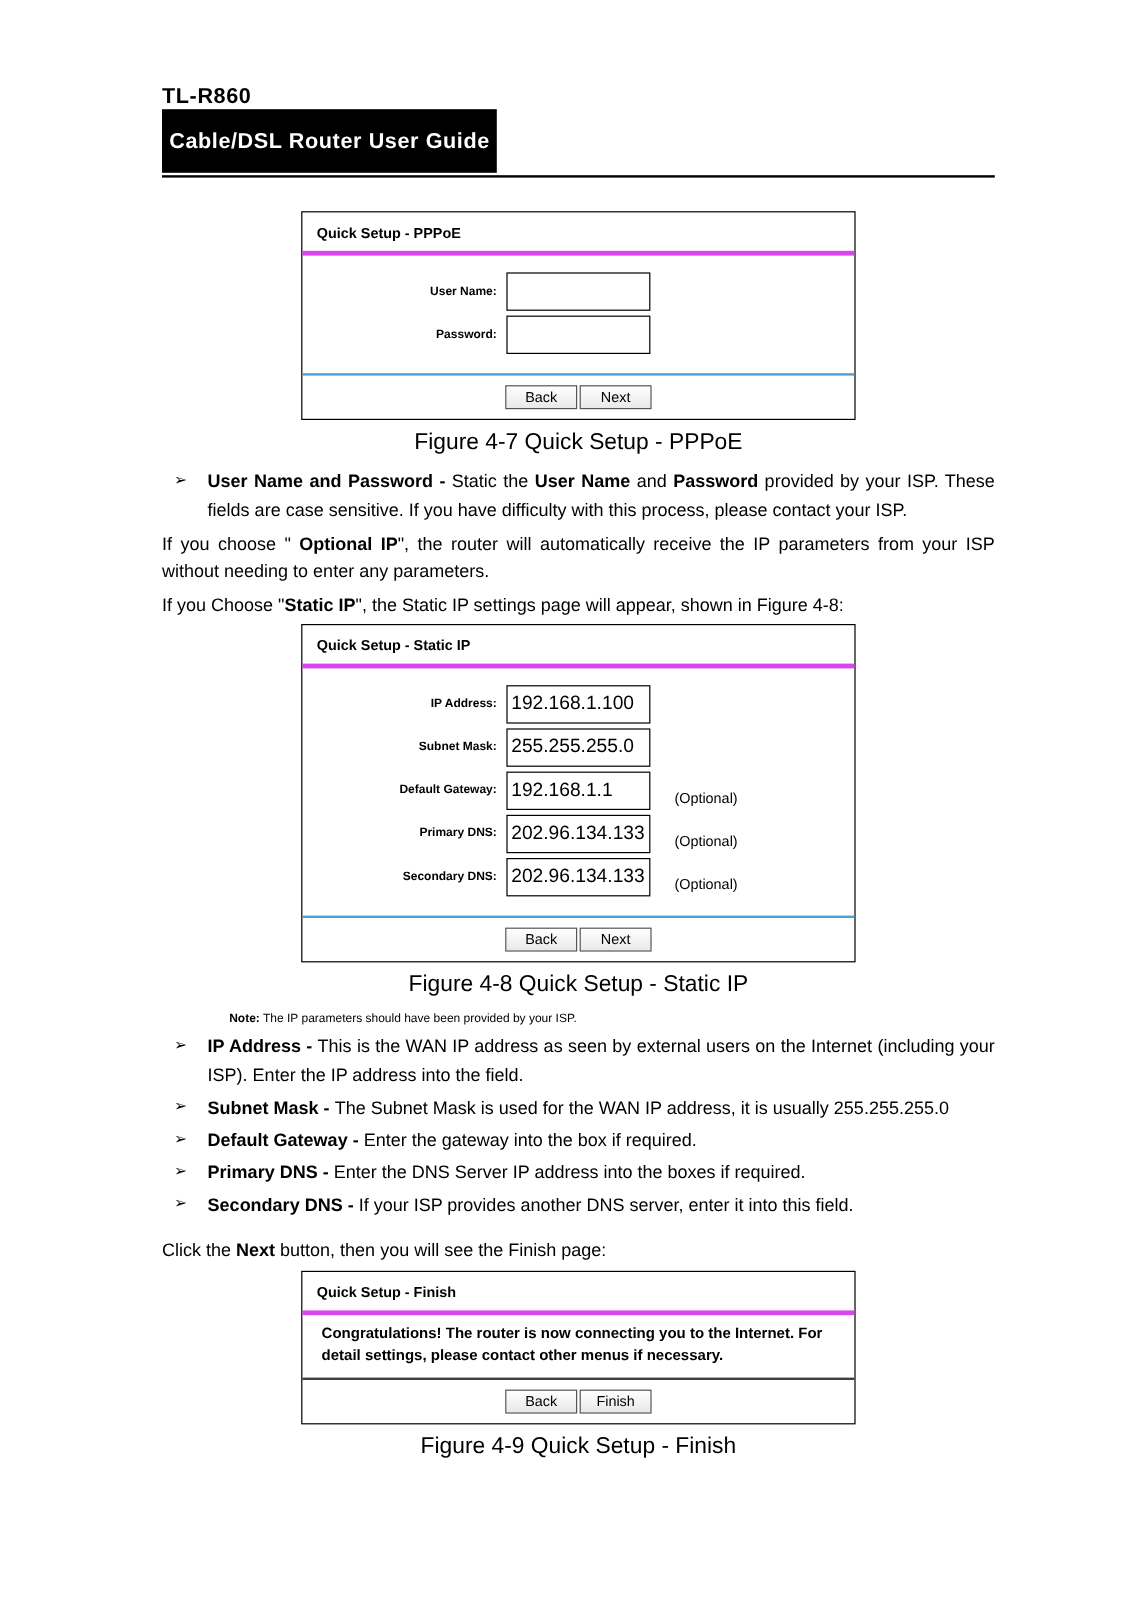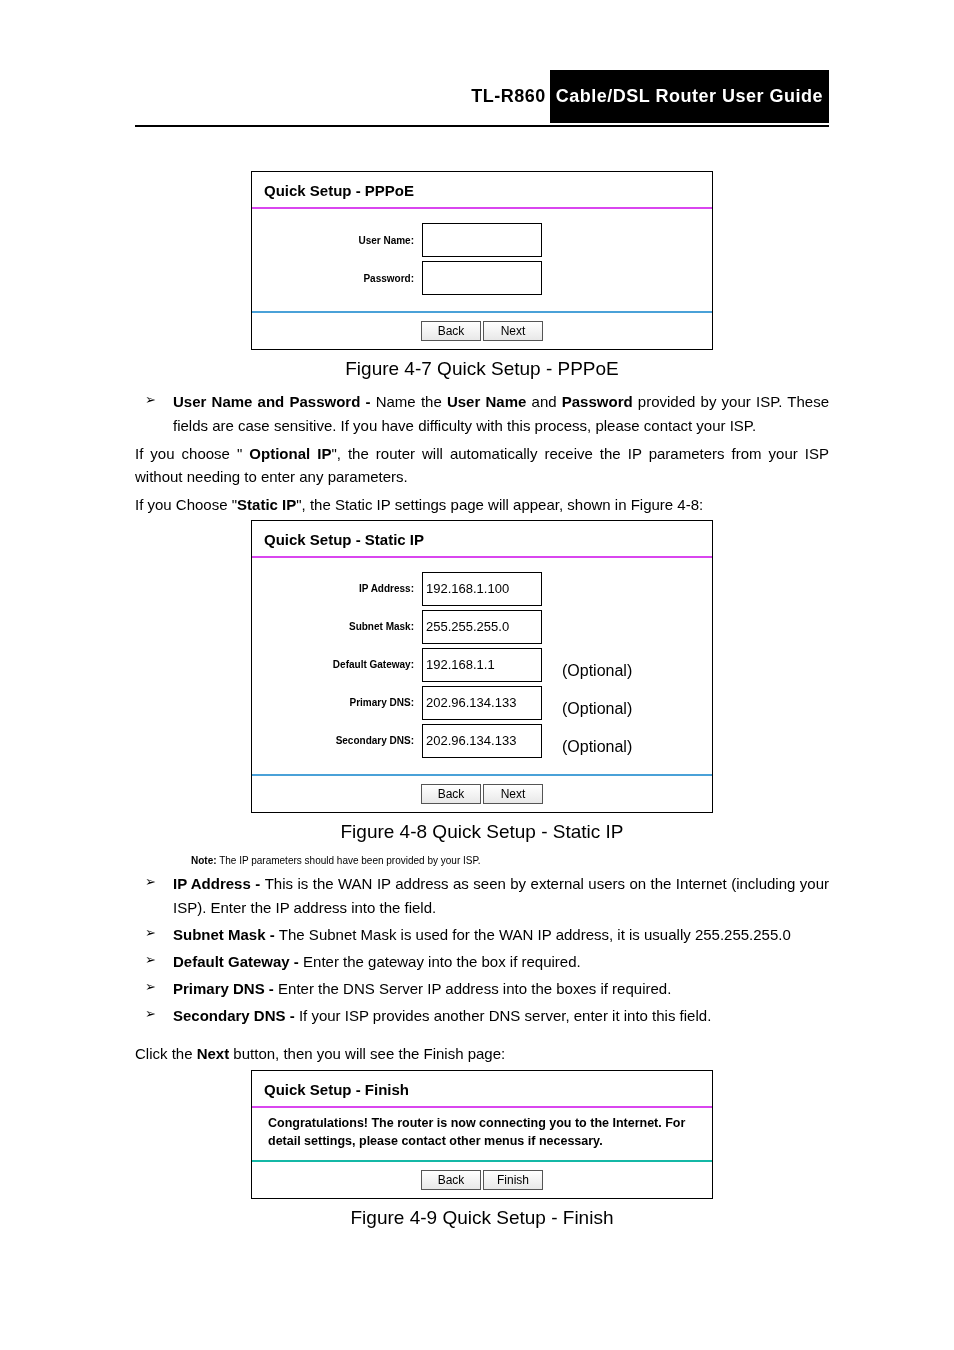--- a/index.html
+++ b/index.html
@@ -14,21 +14,22 @@
     padding: 70px 125px 60px 135px;
     box-sizing: border-box;
     color: #000;
   }
   .hdr {
     display: flex;
     justify-content: flex-end;
     align-items: baseline;
     border-bottom: 2px solid #000;
     padding-bottom: 2px;
-    margin-bottom: 44px;
+    margin-bottom: 28px;
+    flex-direction: column;
   }
   .hdr-model {
     font-size: 18px;
     font-weight: bold;
     letter-spacing: 0.5px;
     margin-right: 4px;
   }
   .hdr-title {
     background: #000;
     color: #fff;
@@ -37,24 +38,24 @@
     letter-spacing: 0.5px;
     padding: 16px 6px;
   }
   .panel {
     border: 1px solid #000;
     margin: 0 auto 6px auto;
     width: 460px;
     background: #fff;
   }
   .panel-head {
-    font-size: 15px;
+    font-size: 12px;
     font-weight: bold;
     padding: 10px 12px 8px 12px;
-    border-bottom: 2px solid #d946ef;
+    border-bottom: 4px solid #d946ef;
   }
   .panel-body {
     padding: 10px 12px 12px 12px;
     border-bottom: 2px solid #4aa1d8;
   }
   .panel-btns {
     padding: 8px 0;
     display: flex;
     justify-content: center;
     gap: 2px;
@@ -66,29 +67,29 @@
   }
   .row-label {
     width: 150px;
     text-align: right;
     font-size: 10px;
     font-weight: bold;
     padding-right: 8px;
   }
   .row-input {
     width: 120px;
-    height: 18px;
+    height: 32px;
     border: 1px solid #000;
-    font-size: 13px;
-    padding: 16px 3px;
+    font-size: 16px;
+    padding: 0 3px;
     box-sizing: border-box;
     font-family: Arial, sans-serif;
   }
   .row-opt {
-    font-size: 16px;
+    font-size: 12px;
     margin-left: 20px;
     margin-top: 12px;
   }
   .btn {
     border: 1px solid #555;
     background: linear-gradient(#fff,#e8e8e8);
     font-size: 12px;
     height: 20px;
     width: 60px;
     cursor: pointer;
@@ -162,21 +163,21 @@
     </div>
     <div class="panel-btns">
       <button class="btn">Back</button>
       <button class="btn">Next</button>
     </div>
   </div>
   <div class="caption">Figure 4-7 Quick Setup - PPPoE</div>
 
   <ul class="bullet-list">
     <li>
-      <b>User Name and Password - </b><span>Name the </span><b>User Name</b><span> and </span><b>Password</b><span> provided by your ISP. These fields are case sensitive. If you have difficulty with this process, please contact your ISP.</span>
+      <b>User Name and Password - </b><span>Static the </span><b>User Name</b><span> and </span><b>Password</b><span> provided by your ISP. These fields are case sensitive. If you have difficulty with this process, please contact your ISP.</span>
     </li>
   </ul>
 
   <p class="body-text">
     <span>If you choose " </span><b>Optional IP</b><span>", the router will automatically receive the IP parameters from your ISP without needing to enter any parameters.</span>
   </p>
   <p class="body-text">
     <span>If you Choose "</span><b>Static IP</b><span>", the Static IP settings page will appear, shown in Figure 4-8:</span>
   </p>
 
@@ -225,21 +226,21 @@
     <li><b>Primary DNS - </b><span>Enter the DNS Server IP address into the boxes if required.</span></li>
     <li><b>Secondary DNS - </b><span>If your ISP provides another DNS server, enter it into this field.</span></li>
   </ul>
 
   <p class="body-text" style="margin-top:14px">
     <span>Click the </span><b>Next</b><span> button, then you will see the Finish page:</span>
   </p>
 
   <div class="panel">
     <div class="panel-head">Quick Setup - Finish</div>
-    <div style="border-bottom:2px solid #14b8a6;">
+    <div style="border-bottom:2px solid #404040;">
       <div class="finish-msg">Congratulations! The router is now connecting you to the Internet. For detail settings, please contact other menus if necessary.</div>
     </div>
     <div class="panel-btns">
       <button class="btn">Back</button>
       <button class="btn">Finish</button>
     </div>
   </div>
   <div class="caption">Figure 4-9 Quick Setup - Finish</div>
 
 </div>

